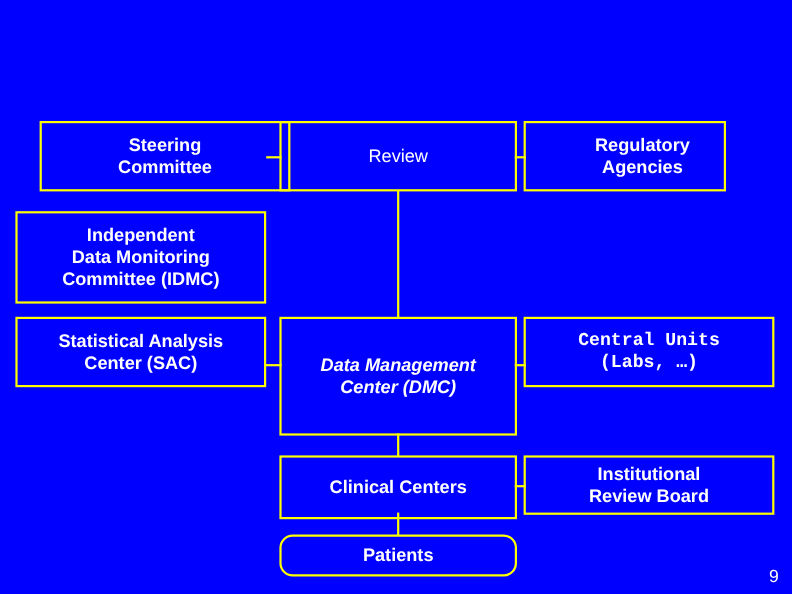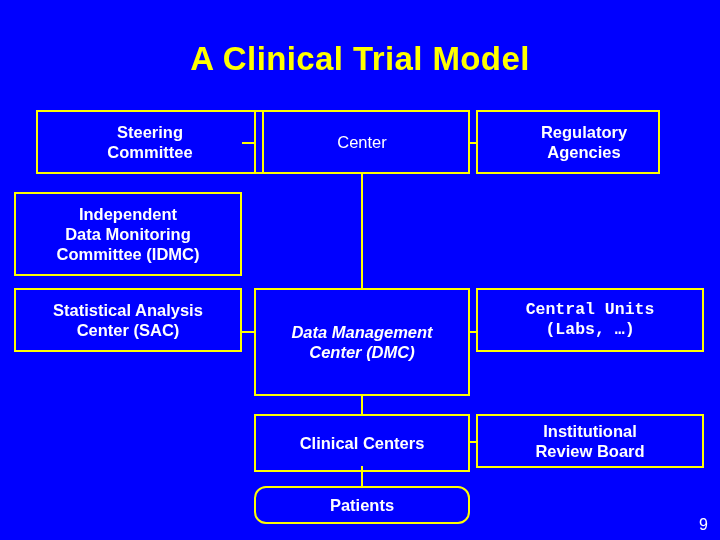--- a/index.html
+++ b/index.html
@@ -56,27 +56,26 @@
     right: 12px;
     bottom: 6px;
     color: #ffffff;
     font-size: 16px;
   }
 </style>
 </head>
 <body>
 
 <div id="slide">
-  <div id="title">A Clinical Trial Model</div>
   <div id="boxes">
       <div class="box bold" style="left: 14px; top: 110px; width: 228px; height: 64px; margin-left: 22px;">
         <span>Steering<br>Committee</span>
       </div>
       <div class="box" style="left: 254px; top: 110px; width: 216px; height: 64px;">
-        <span>Center</span>
+        <span>Review</span>
       </div>
       <div class="box bold" style="left: 476px; top: 110px; width: 184px; height: 64px; padding-left: 36px;">
         <span>Regulatory<br>Agencies</span>
       </div>
       <div class="box bold" style="left: 14px; top: 192px; width: 228px; height: 84px;">
         <span>Independent<br>Data Monitoring<br>Committee (IDMC)</span>
       </div>
       <div class="box bold" style="left: 14px; top: 288px; width: 228px; height: 64px;">
         <span>Statistical Analysis<br>Center (SAC)</span>
       </div>

